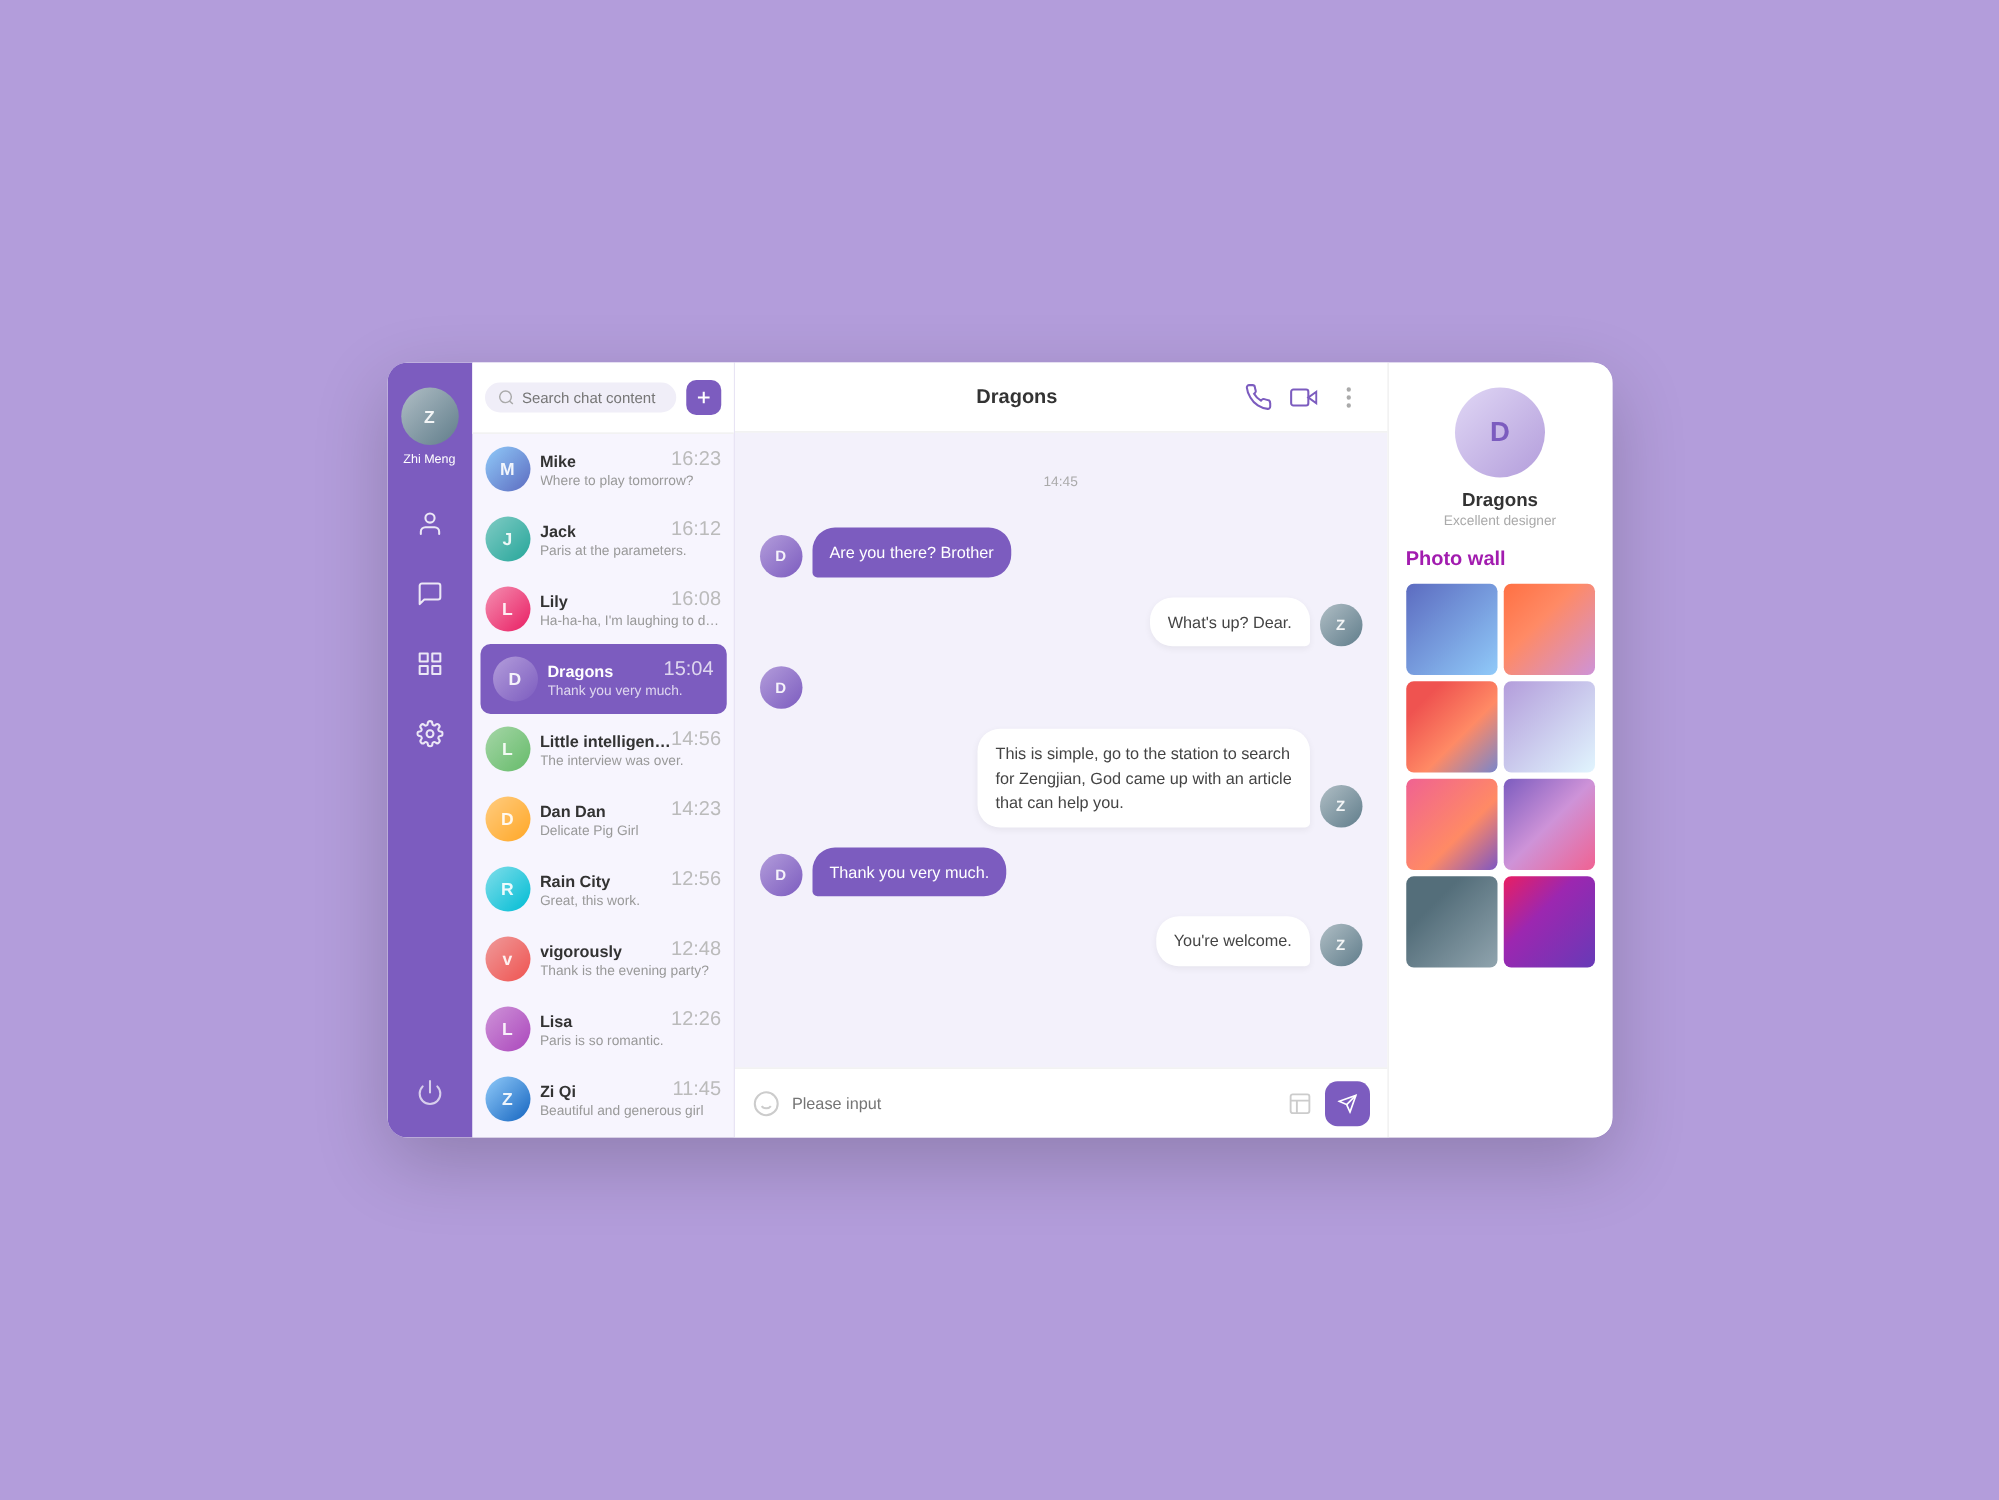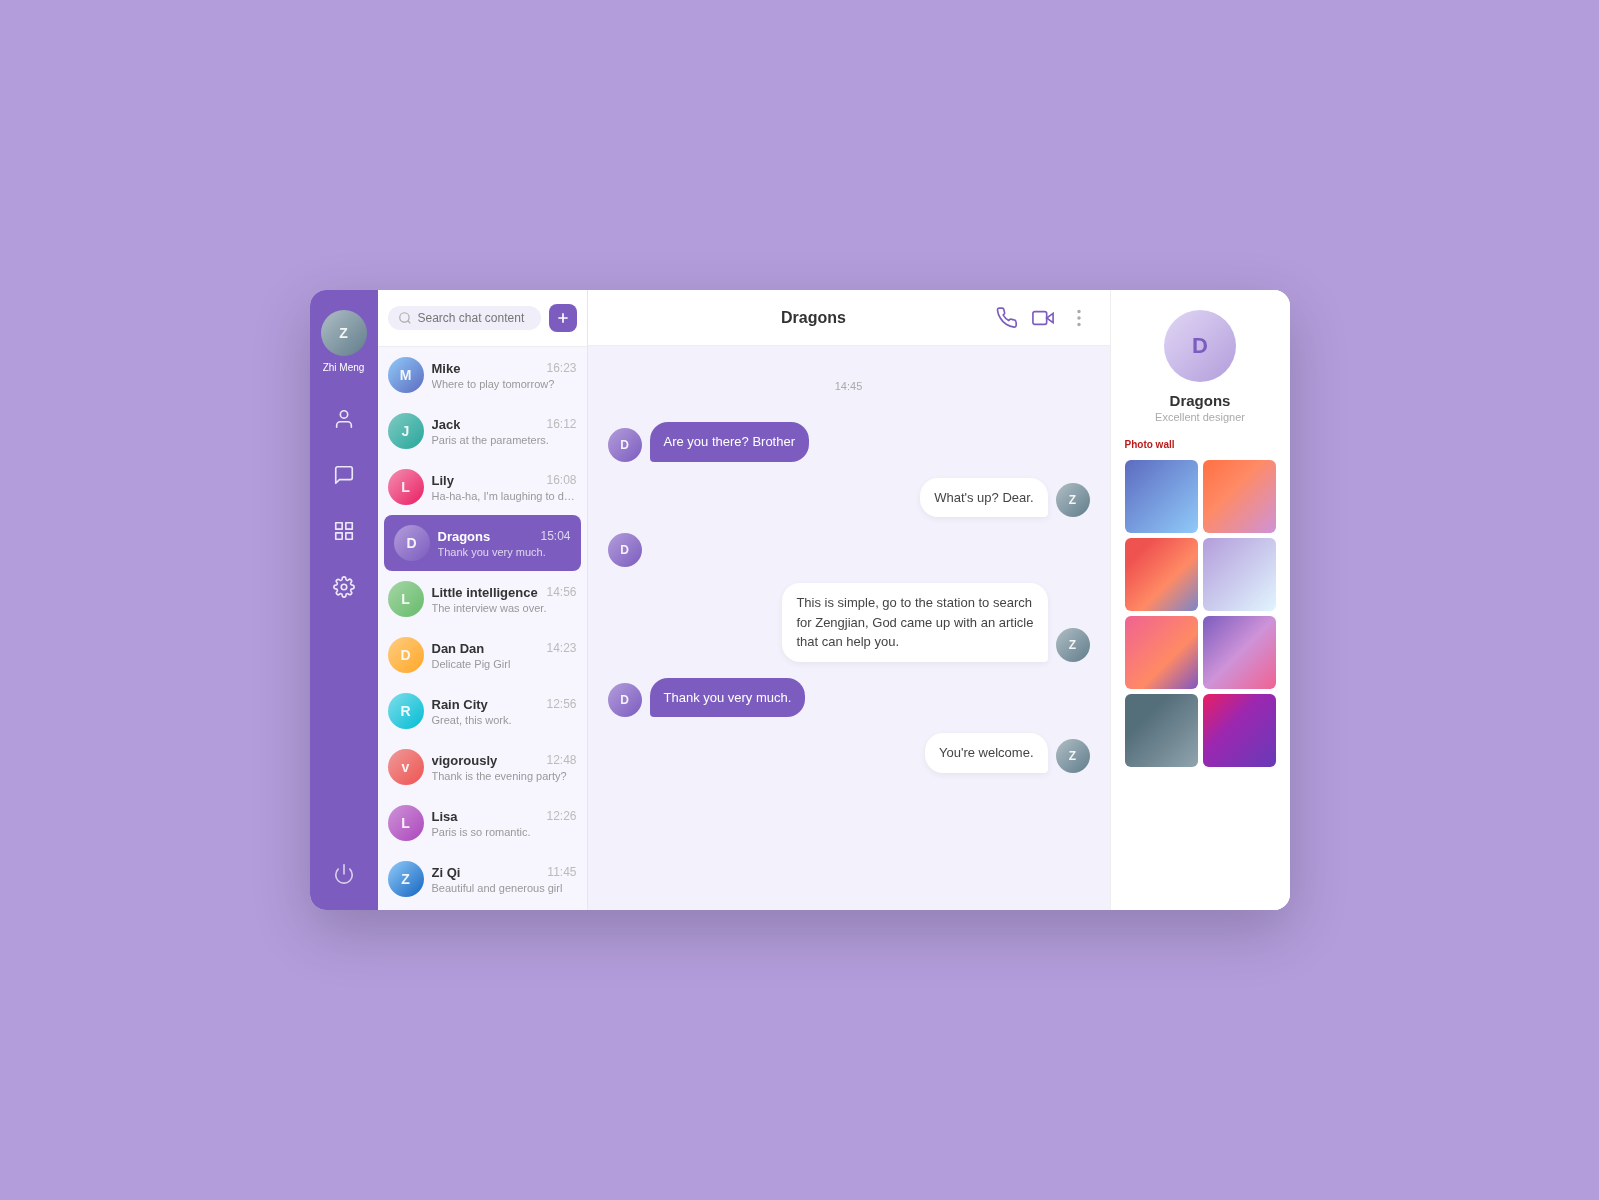--- a/index.html
+++ b/index.html
@@ -133,21 +133,21 @@
       background: #c9b8e8;
       flex-shrink: 0;
       overflow: hidden;
       display: flex;
       align-items: center;
       justify-content: center;
     }
     .chat-info { flex: 1; overflow: hidden; }
     .chat-name-row { display: flex; justify-content: space-between; align-items: center; }
     .chat-name { font-size: 13px; font-weight: 600; color: #333; white-space: nowrap; overflow: hidden; text-overflow: ellipsis; }
-    .chat-time { font-size: 12px; color: #bbb; flex-shrink: 0; }
+    .chat-time { font-size: 16px; color: #bbb; flex-shrink: 0; }
     .chat-preview { font-size: 11px; color: #999; white-space: nowrap; overflow: hidden; text-overflow: ellipsis; margin-top: 2px; }
 
     
     .chat-main {
       flex: 1;
       display: flex;
       flex-direction: column;
       background: #f3f1fb;
     }
     .chat-header {
@@ -258,21 +258,21 @@
     .profile-avatar {
       width: 72px;
       height: 72px;
       border-radius: 50%;
       background: #e8e4f4;
       overflow: hidden;
       margin-bottom: 10px;
     }
     .profile-name { font-size: 15px; font-weight: 700; color: #333; margin-bottom: 2px; }
     .profile-desc { font-size: 11px; color: #aaa; margin-bottom: 16px; }
-    .photo-wall-title { font-size: 10px; font-weight: 600; color: #b91c1c; align-self: flex-start; margin-bottom: 10px; }
+    .photo-wall-title { font-size: 16px; font-weight: 600; color: #a21caf; align-self: flex-start; margin-bottom: 10px; }
     .photo-grid {
       display: grid;
       grid-template-columns: 1fr 1fr;
       gap: 5px;
       width: 100%;
     }
     .photo-cell {
       width: 100%;
       aspect-ratio: 1;
       border-radius: 6px;
@@ -565,20 +565,44 @@
           <div class="bubble received">Thank you very much.</div>
         </div>
         <div class="message-row sent">
           <div class="msg-avatar av-self">
             <div class="av-person" style="font-size:12px;">Z</div>
           </div>
           <div class="bubble sent">You're welcome.</div>
         </div>
       </div>
 
+    <div class="chat-input-area">
+      <div class="emoji-btn">
+        <svg viewBox="0 0 24 24">
+            <circle cx="12" cy="12" r="10"></circle>
+            <path d="M8 14s1.5 2 4 2 4-2 4-2"></path>
+            <line x1="9" y1="9" x2="9.01" y2="9"></line>
+            <line x1="15" y1="9" x2="15.01" y2="9"></line>
+          </svg>
+      </div>
+      <input class="chat-input" type="text" placeholder="Please input" style="">
+      <div class="attach-btn">
+        <svg viewBox="0 0 24 24">
+            <rect x="3" y="3" width="18" height="18" rx="2"></rect>
+            <path d="M3 9h18"></path>
+            <path d="M9 21V9"></path>
+          </svg>
+      </div>
+      <div class="send-btn">
+        <svg viewBox="0 0 24 24">
+            <line x1="22" y1="2" x2="11" y2="13"></line>
+            <polygon points="22 2 15 22 11 13 2 9 22 2"></polygon>
+          </svg>
+      </div>
+    </div>
   </div>
 
   <div class="right-panel">
     <div class="profile-avatar av-dragons-big">
       <div class="av-person" style="font-size:22px; color:#7c5cbf;">D</div>
     </div>
     <span class="profile-name">Dragons</span>
     <span class="profile-desc">Excellent designer</span>
     <span class="photo-wall-title">Photo wall</span>
     <div class="photo-grid">

